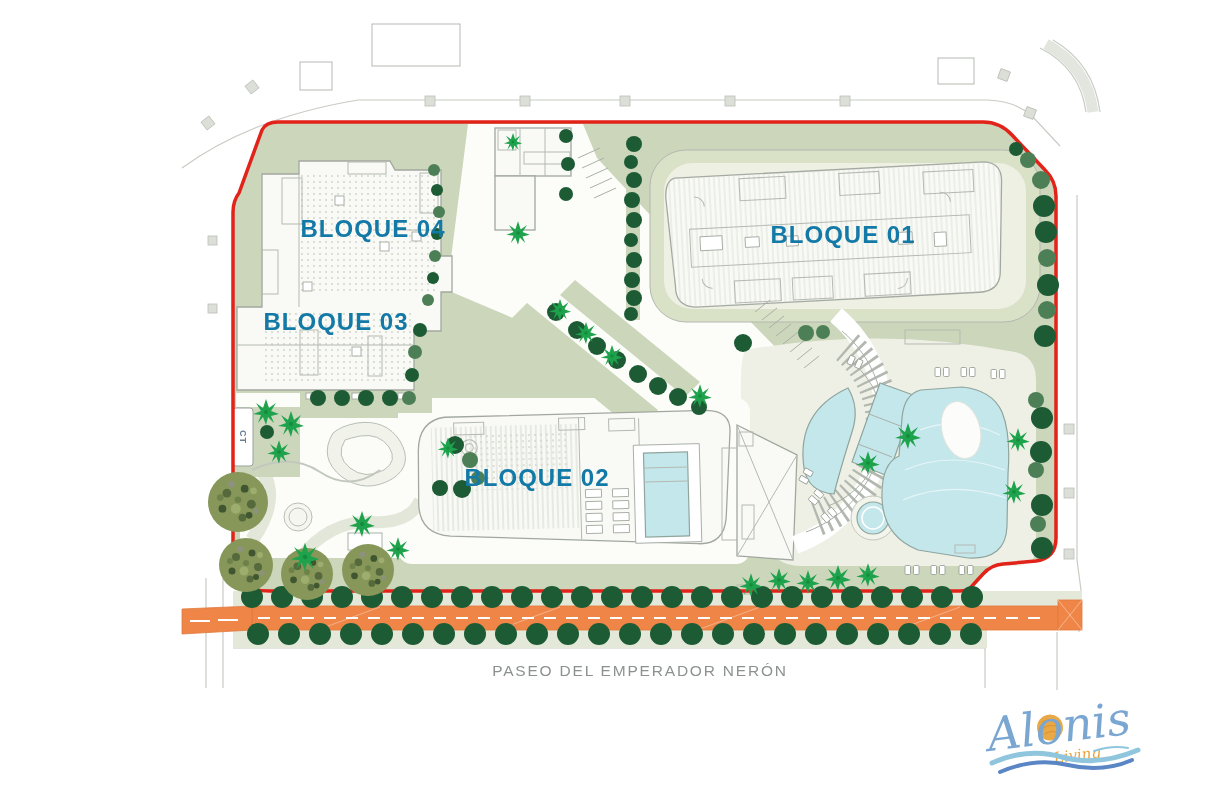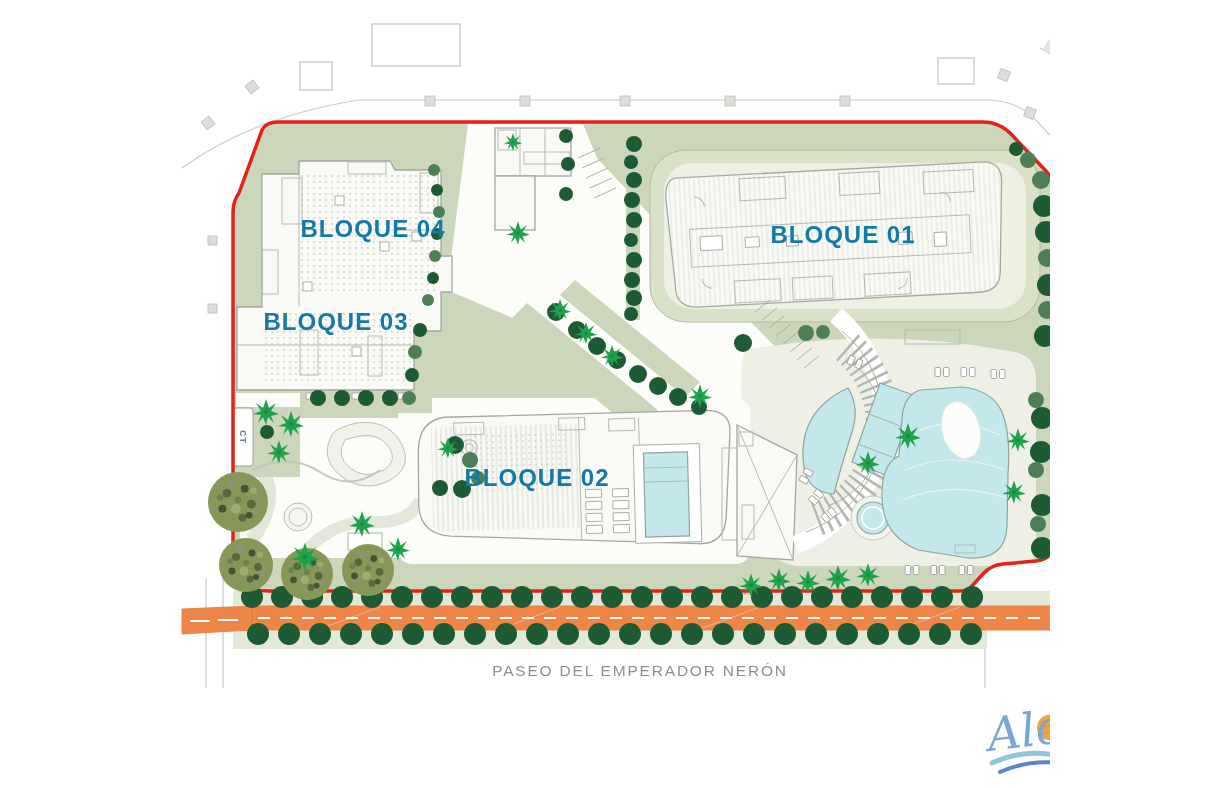--- a/index.html
+++ b/index.html
@@ -1,16 +1,16 @@
 <!DOCTYPE html>
 <html style="--boundary-red: #e2231a; --label-blue: #1379a7; --sage-green: #ccd6bb; --tree-dark: #1d5b35; --tree-mid: #4d7f57; --palm-green: #1ea24c; --bush-olive: #87975a; --pool-blue: #c4e7ec; --street-orange: #ef8648; --street-text-gray: #8c9190; --logo-blue: #7aa6d2; --logo-orange: #e8a33c; --wave-light: #8fc6dd; --wave-dark: #5b86c5;"><head>
 <meta charset="utf-8">
 <style>
   html,body{margin:0;padding:0;background:#ffffff;}
-  .stage{position:relative;width:1050px;height:788px;background:#fff;overflow:hidden;
+  .stage{position:relative;width:1230px;height:788px;background:#fff;overflow:hidden;
          font-family:"Liberation Sans",sans-serif;}
   svg{display:block}
   .ln{stroke:#c7ccc4;fill:none;stroke-width:1.2}
   .ln2{stroke:#aab0a8;fill:none;stroke-width:1}
   .bld{fill:#f9faf5;stroke:#a2a8a0;stroke-width:1.3}
   .det{fill:none;stroke:#b4b9b1;stroke-width:1}
   .wsq{fill:#ffffff;stroke:#a2a8a0;stroke-width:0.9}
   .sage{fill:var(--sage-green)}
   .pale{fill:#d9e1c7}
   .white{fill:#fcfdf9}

